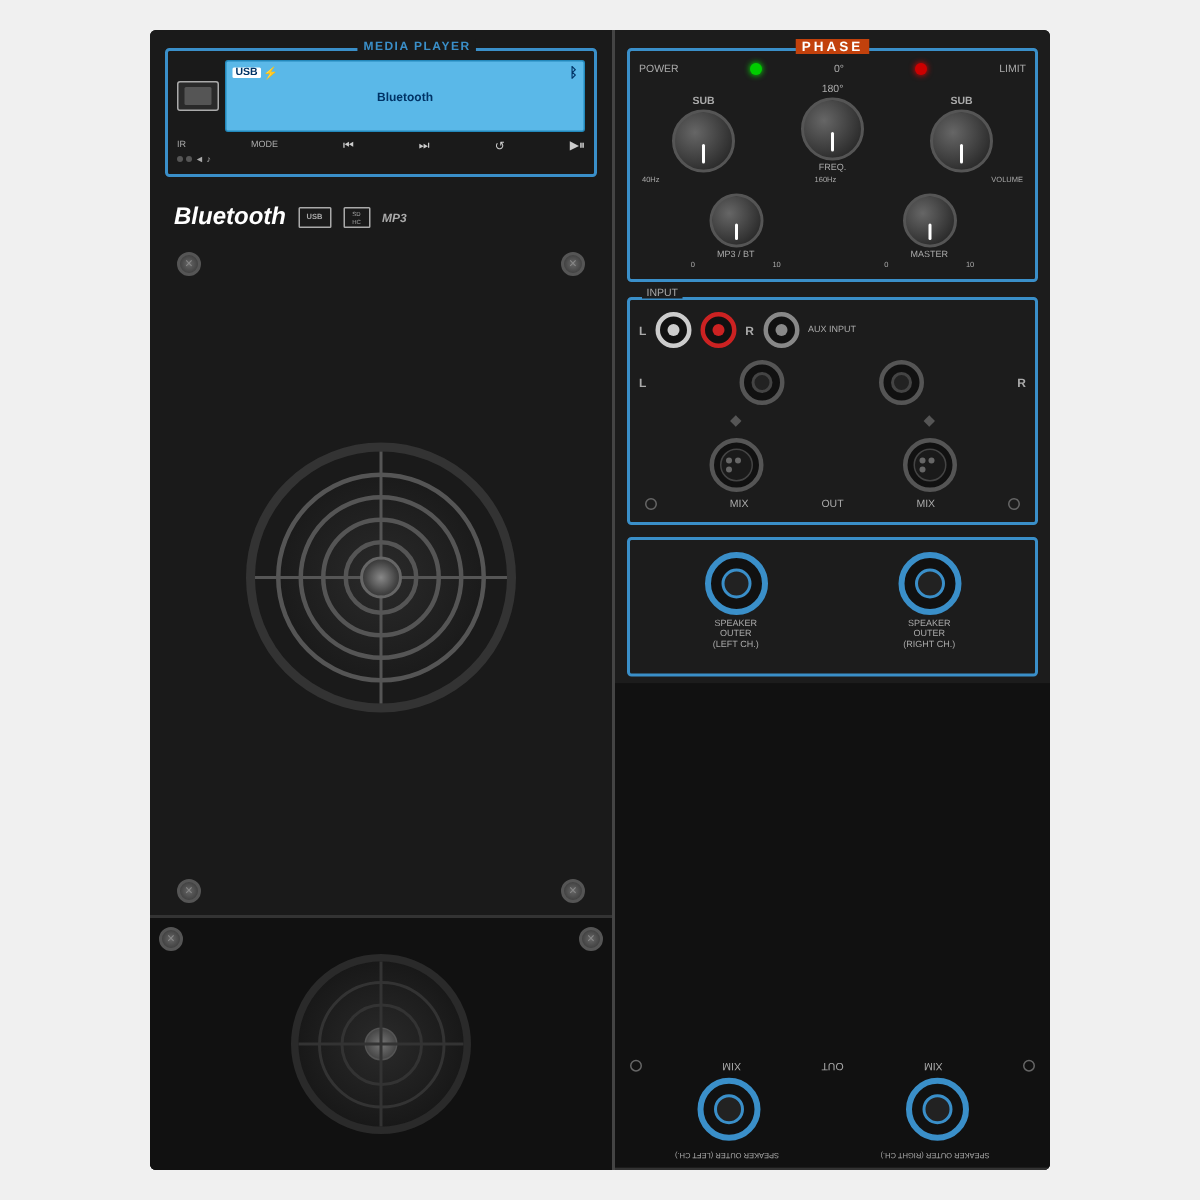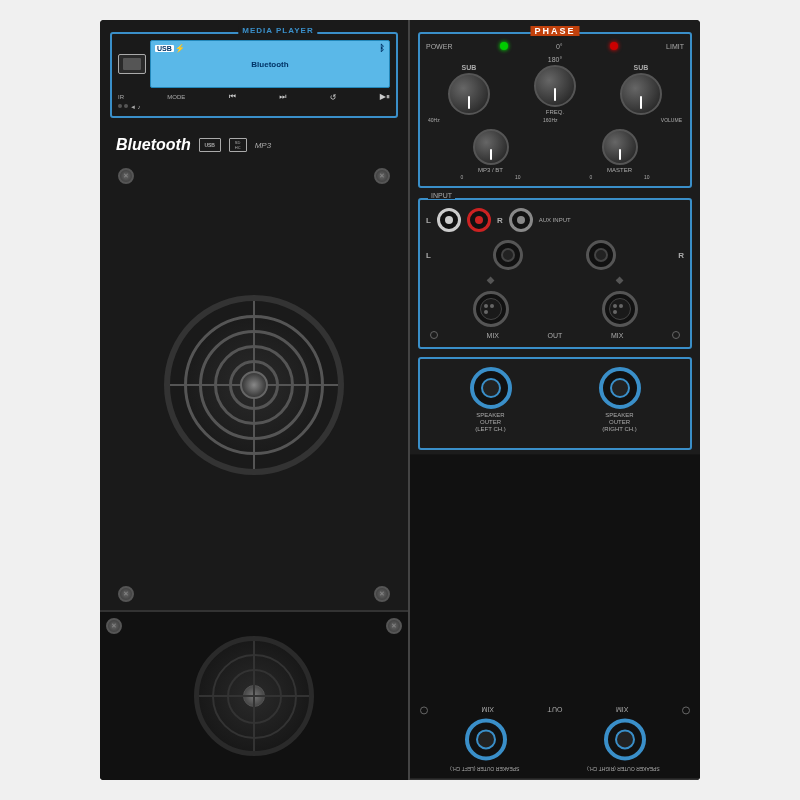--- a/index.html
+++ b/index.html
@@ -189,21 +189,21 @@
       align-items: center;
       justify-content: center;
     }
     .sd-card-text {
       color: #aaa;
       font-size: 4px;
     }
     .mp3-icon {
       color: #aaa;
       font-size: 8px;
-      font-weight: normal;
+      font-weight: bold;
       font-style: italic;
     }
 
     
     .fan-section {
       flex: 1;
       display: flex;
       align-items: center;
       justify-content: center;
       position: relative;

